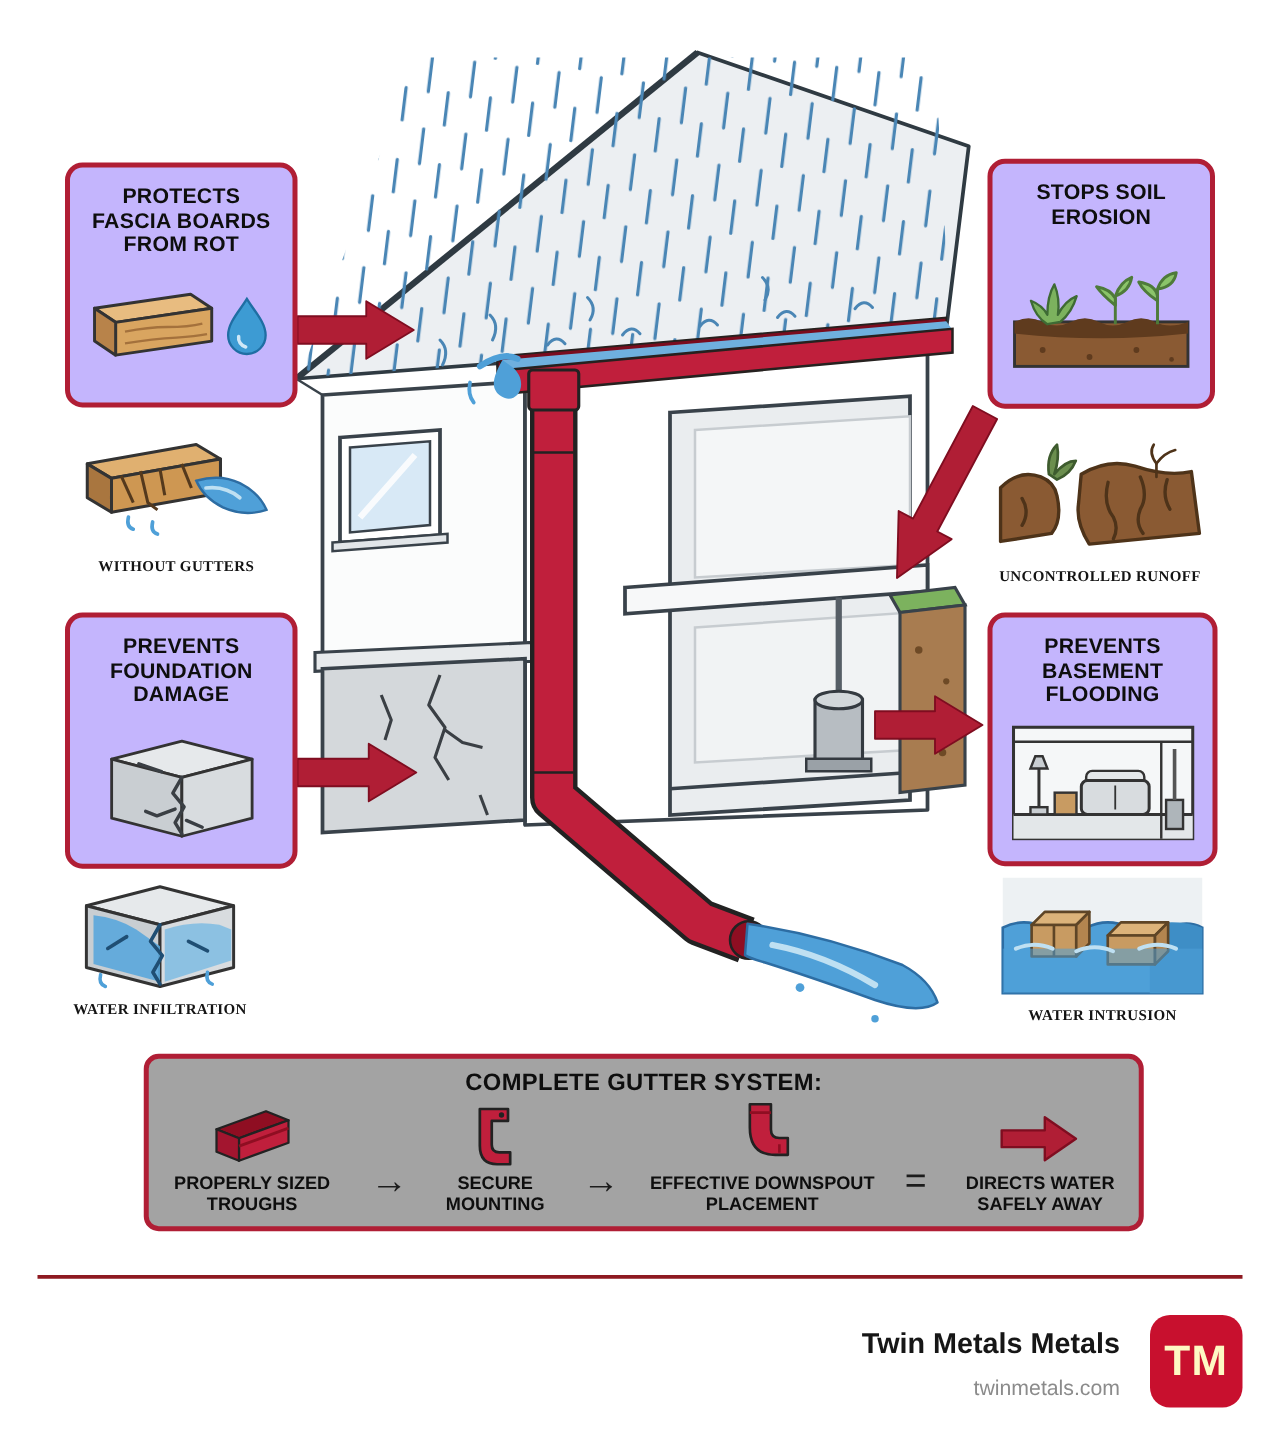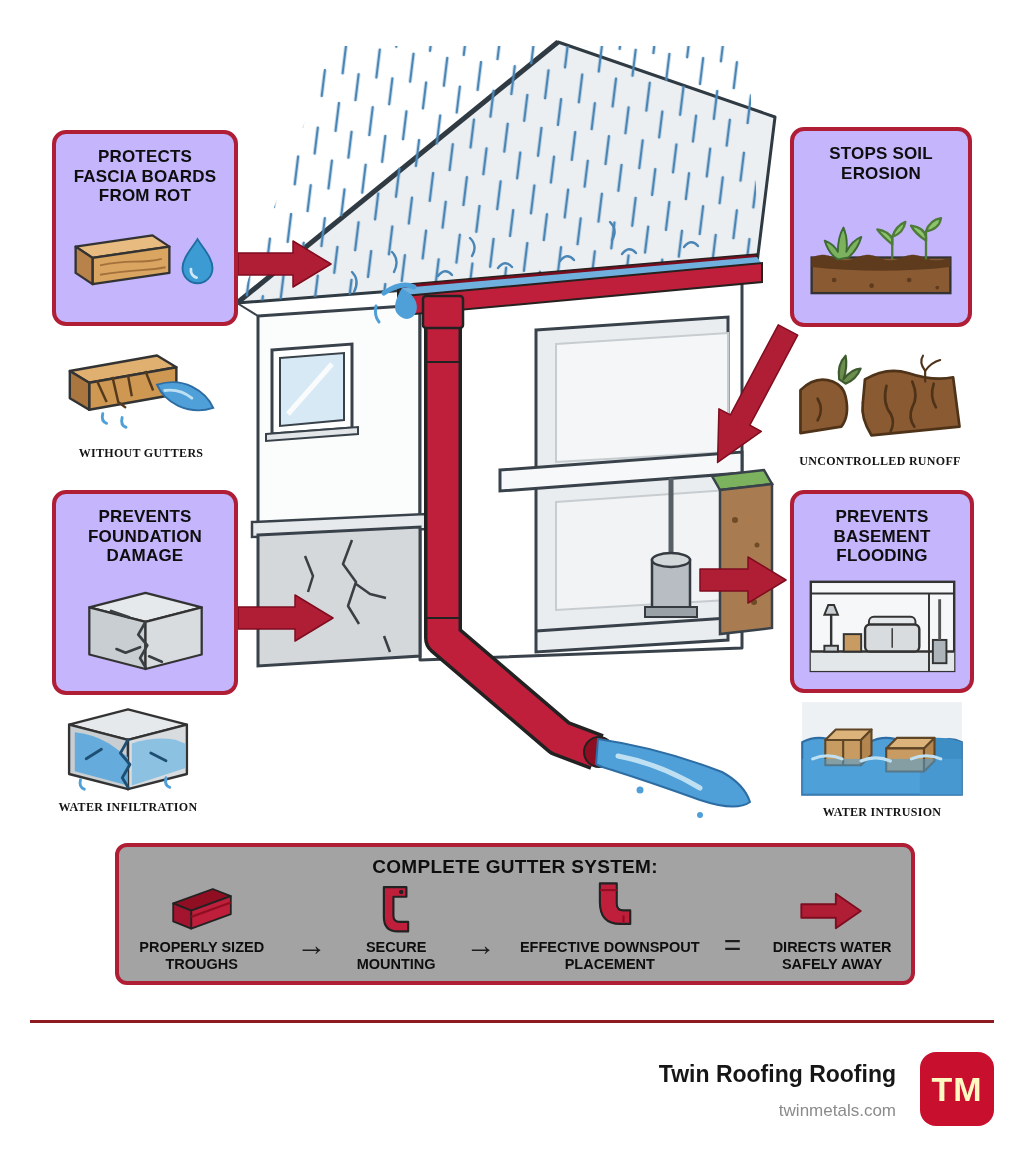--- a/index.html
+++ b/index.html
@@ -377,18 +377,18 @@
             <polygon points="4,17 40,17 40,6 66,24 40,42 40,31 4,31" fill="#B01E35" stroke="#7F0D20" stroke-width="2" stroke-linejoin="round"></polygon>
           </svg>
         </div>
         <div class="step-label">DIRECTS WATER SAFELY AWAY</div>
       </div>
     </div>
   </div>
 
   <div class="footer-line"></div>
   <div class="footer-text">
-    <div class="company">Twin Roofing Roofing</div>
+    <div class="company">Twin Metals Metals</div>
     <div class="website">twinmetals.com</div>
   </div>
   <div class="logo">TM</div>
 
 </div>
 
 </body></html>

